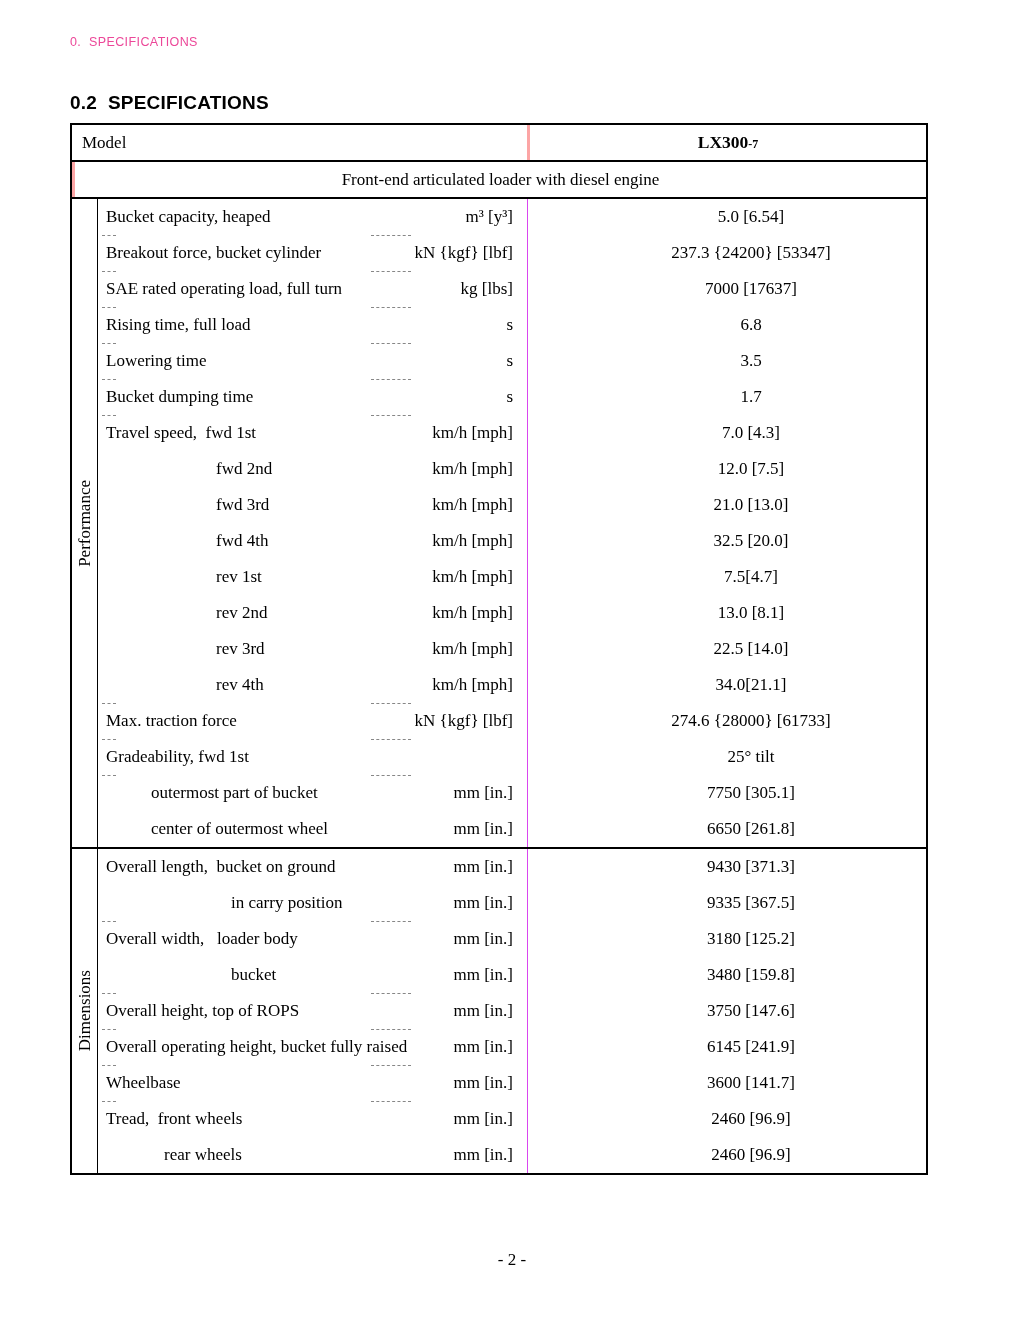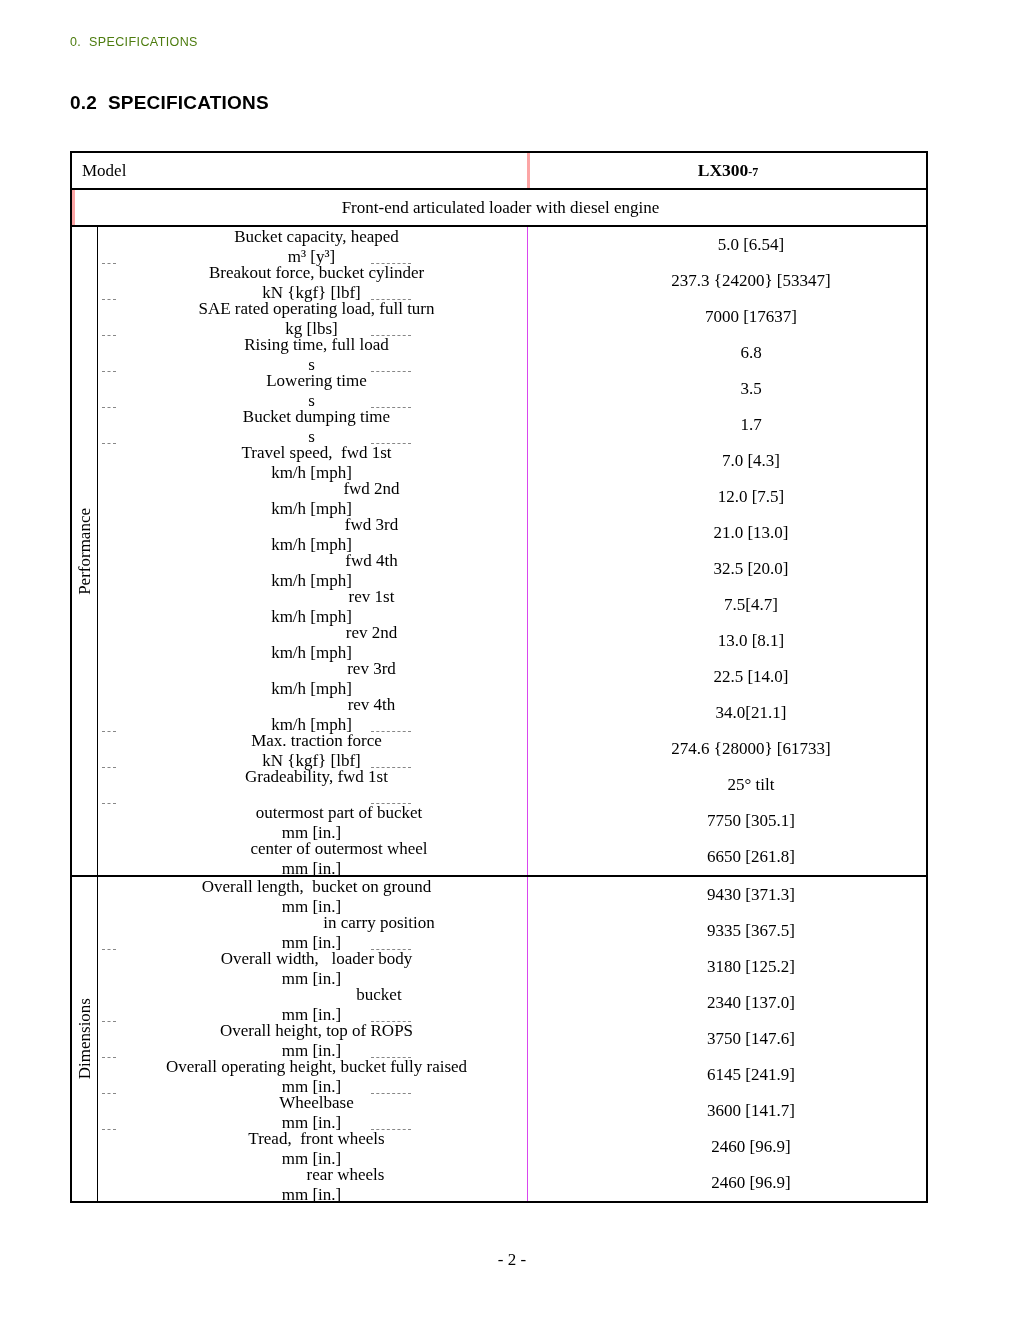--- a/index.html
+++ b/index.html
@@ -7,33 +7,32 @@
   body {
     width:1024px; height:1325px;
     color:#000;
     font-family:"Liberation Serif", serif;
   }
   .page { position:relative; width:1024px; height:1325px; overflow:hidden; }
 
   .running-header {
     position:absolute; top:35px; left:70px;
     font-family:"Liberation Sans", sans-serif;
-    font-size:12.5px; letter-spacing:0.4px; color:#4d7c0f;
+    font-size:12.5px; letter-spacing:0.4px; color:#ec4899;
   }
   .title {
     position:absolute; top:92px; left:70px;
     font-family:"Liberation Sans", sans-serif;
     font-size:19px; font-weight:bold; letter-spacing:0.2px;
   }
 
   .spec-table {
     position:absolute; top:123px; left:70px; width:858px;
     border:2px solid #000;
     font-size:17px;
-    margin-top:28px;
   }
 
   .hdr-row { display:flex; height:37px; border-bottom:2px solid #000; }
   .hdr-label {
     width:455px; padding-left:10px;
     display:flex; align-items:center;
   }
   .hdr-value {
     flex:1; border-left:3px solid #fca5a5;
     display:flex; align-items:center; justify-content:center;
@@ -50,21 +49,21 @@
   }
   .cat-label {
     writing-mode:vertical-rl; transform:rotate(180deg);
     white-space:nowrap; font-size:17px;
   }
   .rows { flex:1; display:flex; flex-direction:column; }
 
   .row { display:flex; height:36px; position:relative; }
   .item-cell {
     width:429px;
-    display:flex; align-items:center; justify-content:space-between;flex-direction:column;
+    display:flex; align-items:center; justify-content:space-between;
   }
   .item-text { padding-left:8px; white-space:nowrap; }
   .unit-text { padding-right:14px; white-space:nowrap;padding-left:12px; }
   .value-cell {
     flex:1; border-left:1px solid #d946ef;
     display:flex; align-items:center; justify-content:center;
     text-align:center;
     padding-left:48px;
   }
 
@@ -283,21 +282,21 @@
                 <span class="item-text" style="padding-left: 8px;">Overall width,&nbsp;&nbsp; loader body</span>
                 <span class="unit-text">mm [in.]</span>
               </div>
               <div class="value-cell">3180 [125.2]</div>
             </div>
             <div class="row">
               <div class="item-cell">
                 <span class="item-text" style="padding-left: 133px;">bucket</span>
                 <span class="unit-text">mm [in.]</span>
               </div>
-              <div class="value-cell">2340 [137.0]</div>
+              <div class="value-cell">3480 [159.8]</div>
               <div class="dash-l"></div>
               <div class="dash-m"></div>
             </div>
             <div class="row">
               <div class="item-cell">
                 <span class="item-text" style="padding-left: 8px;">Overall height, top of ROPS</span>
                 <span class="unit-text">mm [in.]</span>
               </div>
               <div class="value-cell">3750 [147.6]</div>
               <div class="dash-l"></div>

